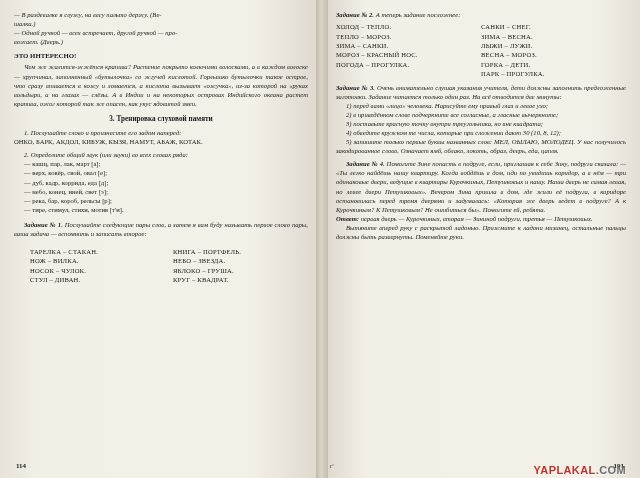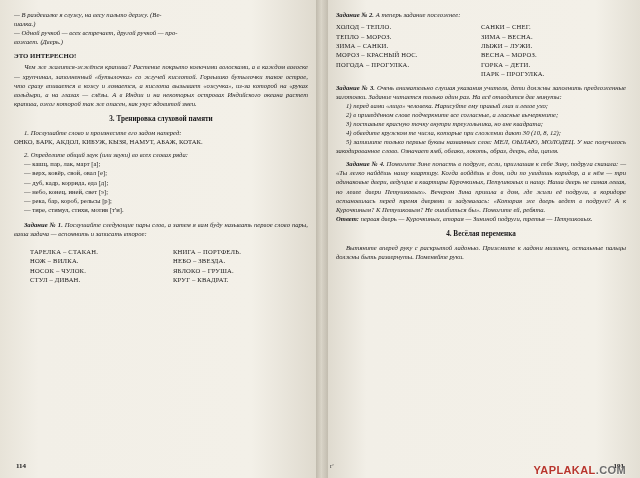--- a/index.html
+++ b/index.html
@@ -216,21 +216,20 @@
       <div class="spacer2"></div>
       <p>
         <span class="ital-task">Задание № 4.</span>
         <span class="it">Помогите Зине попасть в подруге, если, приглашая к себе Зину, подруга сказала: — «Ты легко найдёшь нашу квартиру. Когда войдёшь в дом, иди по увидишь коридор, а в нём — три одинаковые двери, ведущие в квартиры Курочкиных, Петушковых и нашу. Наша дверь не самая левая, но левее двери Петушковых». Вечером Зина пришла в дом, где жили её подруга, в коридоре остановилась перед тремя дверями и задумалась: «Которая же дверь ведет в подруге? А к Курочкиным? К Петушковым? Не ошибиться бы». Помогите ей, ребята.</span>
       </p>
       <p class="noind">
         <span class="ital-task">Ответ:</span>
         <span class="it">первая дверь — Курочкиных, вторая — Зининой подруги, третья — Петушковых.</span>
       </p>
 
-      <p class="head">4. Весёлая переменка</p>
 
       <p class="it">Вытяните вперед руку с раскрытой ладонью. Прижмите к ладони мизинец, остальные пальцы должны быть развернуты. Поменяйте руки.</p>
     </div>
     <div class="folio r">191</div>
   </div>
 
   <div class="gutter"></div>
   <div class="mark">г'</div>
 
   <div class="watermark">

